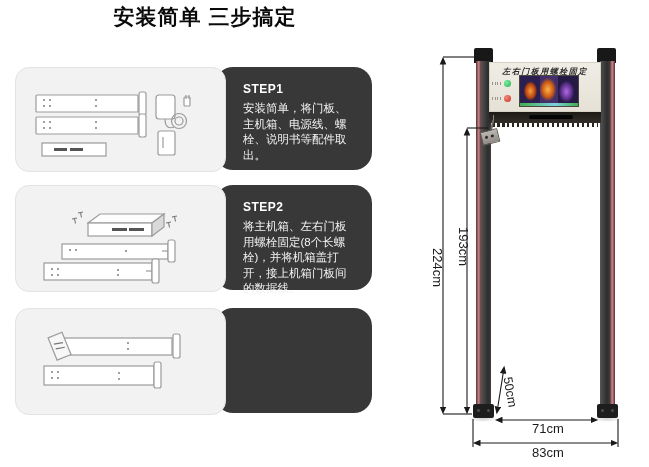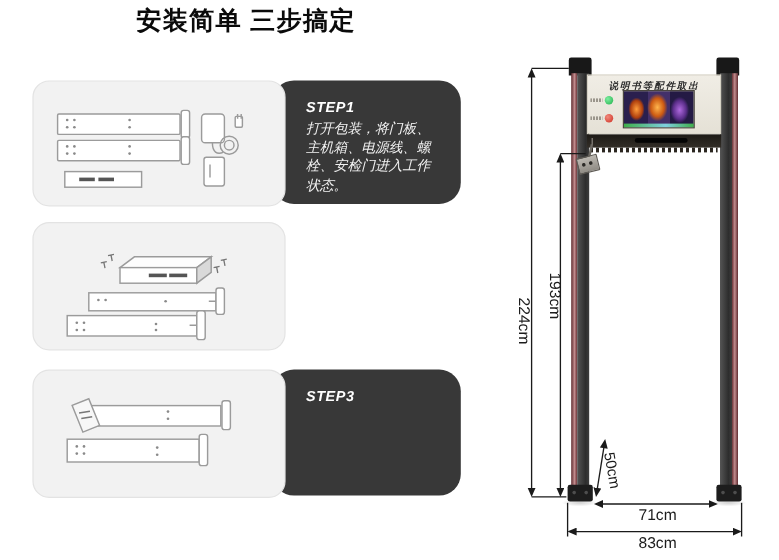--- a/index.html
+++ b/index.html
@@ -3,21 +3,21 @@
 <meta charset="utf-8">
 <style>
   html,body{margin:0;padding:0;background:#fff;}
   .stage{position:relative;width:649px;height:467px;background:#ffffff;overflow:hidden;
          font-family:"Liberation Sans","DejaVu Sans",sans-serif;color:#111;}
   
   .main-title{position:absolute;left:0;top:3px;width:410px;text-align:center;
               font-size:21px;font-weight:bold;letter-spacing:1px;color:#0a0a0a;}
   .main-subtitle{position:absolute;left:0;top:36px;width:410px;text-align:center;
                  font-size:10.5px;font-weight:600;letter-spacing:2.2px;color:#1d1d1d;}
-  .step-row{position:absolute;left:12px;width:410px;font-style:italic;}
+  .step-row{position:absolute;left:0;width:410px;}
   .row1{top:67px;height:103px;} .row2{top:185px;height:105px;} .row3{top:308px;height:105px;}
   .step-panel{position:absolute;left:215px;top:0;width:157px;height:100%;
               background:#383838;border-radius:18px;}
   .step-text{position:absolute;left:28px;top:15px;width:118px;}
   .step-label{font-size:12px;font-weight:bold;color:#ffffff;letter-spacing:.5px;}
   .step-body{margin-top:5px;font-size:11.5px;line-height:15.5px;color:#f2f2f2;width:112px;}
   .step-card{position:absolute;left:15px;top:0;width:209px;height:100%;background:#f2f2f2;
              border:1px solid #e3e3e3;border-radius:14px;z-index:2;
              display:flex;align-items:center;justify-content:center;}
   .illus{display:block;}
@@ -81,21 +81,21 @@
 <body>
 
 <div class="stage">
 
   <div class="main-title">安装简单 三步搞定</div>
 
   <div class="step-row row1">
     <div class="step-panel">
       <div class="step-text">
         <div class="step-label">STEP1</div>
-        <div class="step-body">打开包装，将门板、主机箱、电源线、螺栓、安检门进入工作状态。</div>
+        <div class="step-body">安装简单，将门板、主机箱、电源线、螺栓、说明书等配件取出。</div>
       </div>
     </div>
     <div class="step-card">
       <svg class="illus" width="209" height="101" viewBox="0 0 209 101">
         <g stroke="#9b9b9b" stroke-width="1.2" fill="#ffffff">
           <rect x="20" y="26" width="102" height="17" rx="1"></rect>
           <rect x="123" y="23" width="7" height="23" rx="2"></rect>
           <rect x="20" y="48" width="102" height="17" rx="1"></rect>
           <rect x="123" y="45" width="7" height="23" rx="2"></rect>
           <rect x="26" y="74" width="64" height="13"></rect>
@@ -126,20 +126,26 @@
           <circle cx="163" cy="52" r="7.5"></circle>
             <circle cx="163" cy="52" r="4"></circle>
           <path d="M170 30 v-4 M173 30 v-4"></path>
           <path d="M147 68 v11"></path>
         </g>
       </svg>
     </div>
   </div>
 
   <div class="step-row row2">
+    <div class="step-panel">
+      <div class="step-text">
+        <div class="step-label">STEP2</div>
+        <div class="step-body">将主机箱、左右门板用螺栓固定(8个长螺栓)，并将机箱盖打开，接上机箱门板间的数据线。</div>
+      </div>
+    </div>
     <div class="step-card">
       <svg class="illus" width="209" height="103" viewBox="0 0 209 103">
         <g stroke="#9b9b9b" stroke-width="1.2">
           <polygon points="72,36 84,27 148,27 136,36" fill="#fdfdfd"></polygon>
           <rect x="72" y="36" width="64" height="13" fill="#ffffff"></rect>
           <polygon points="136,36 148,27 148,40 136,49" fill="#d9d9d9"></polygon>
         </g>
         <g fill="#555555">
           <rect x="96" y="41" width="15" height="3"></rect>
             <rect x="113" y="41" width="15" height="3"></rect>
@@ -169,21 +175,20 @@
           <circle cx="102" cy="83" r="1.1"></circle>
             <circle cx="102" cy="88" r="1.1"></circle>
         </g>
       </svg>
     </div>
   </div>
 
   <div class="step-row row3">
     <div class="step-panel">
       <div class="step-text">
-        <div class="step-label">STEP3</div>
       </div>
     </div>
     <div class="step-card">
       <svg class="illus" width="209" height="103" viewBox="0 0 209 103">
         <g stroke="#9b9b9b" stroke-width="1.2" fill="#ffffff">
           <rect x="48" y="28" width="108" height="17"></rect>
           <rect x="157" y="24" width="7" height="24" rx="2"></rect>
           <g transform="rotate(-22 44 36)">
             <rect x="36" y="24" width="15" height="24" fill="#f7f7f7"></rect>
             <path d="M39 32 l9 2 M39 37 l9 2" stroke="#777" fill="none"></path>
@@ -224,21 +229,21 @@
     <div class="foot foot-l">
         <i></i>
         <i></i>
       </div>
     <div class="foot foot-r">
         <i></i>
         <i></i>
       </div>
 
     <div class="door-header">
-      <div class="door-title">说明书等配件取出</div>
+      <div class="door-title">左右门板用螺栓固定</div>
       <div class="light-label ll-1"></div>
       <div class="light light-green"></div>
       <div class="light-label ll-2"></div>
       <div class="light light-red"></div>
       <div class="thermal-screen">
         <div class="screen-bar"></div>
       </div>
     </div>
 
     <div class="underside">

